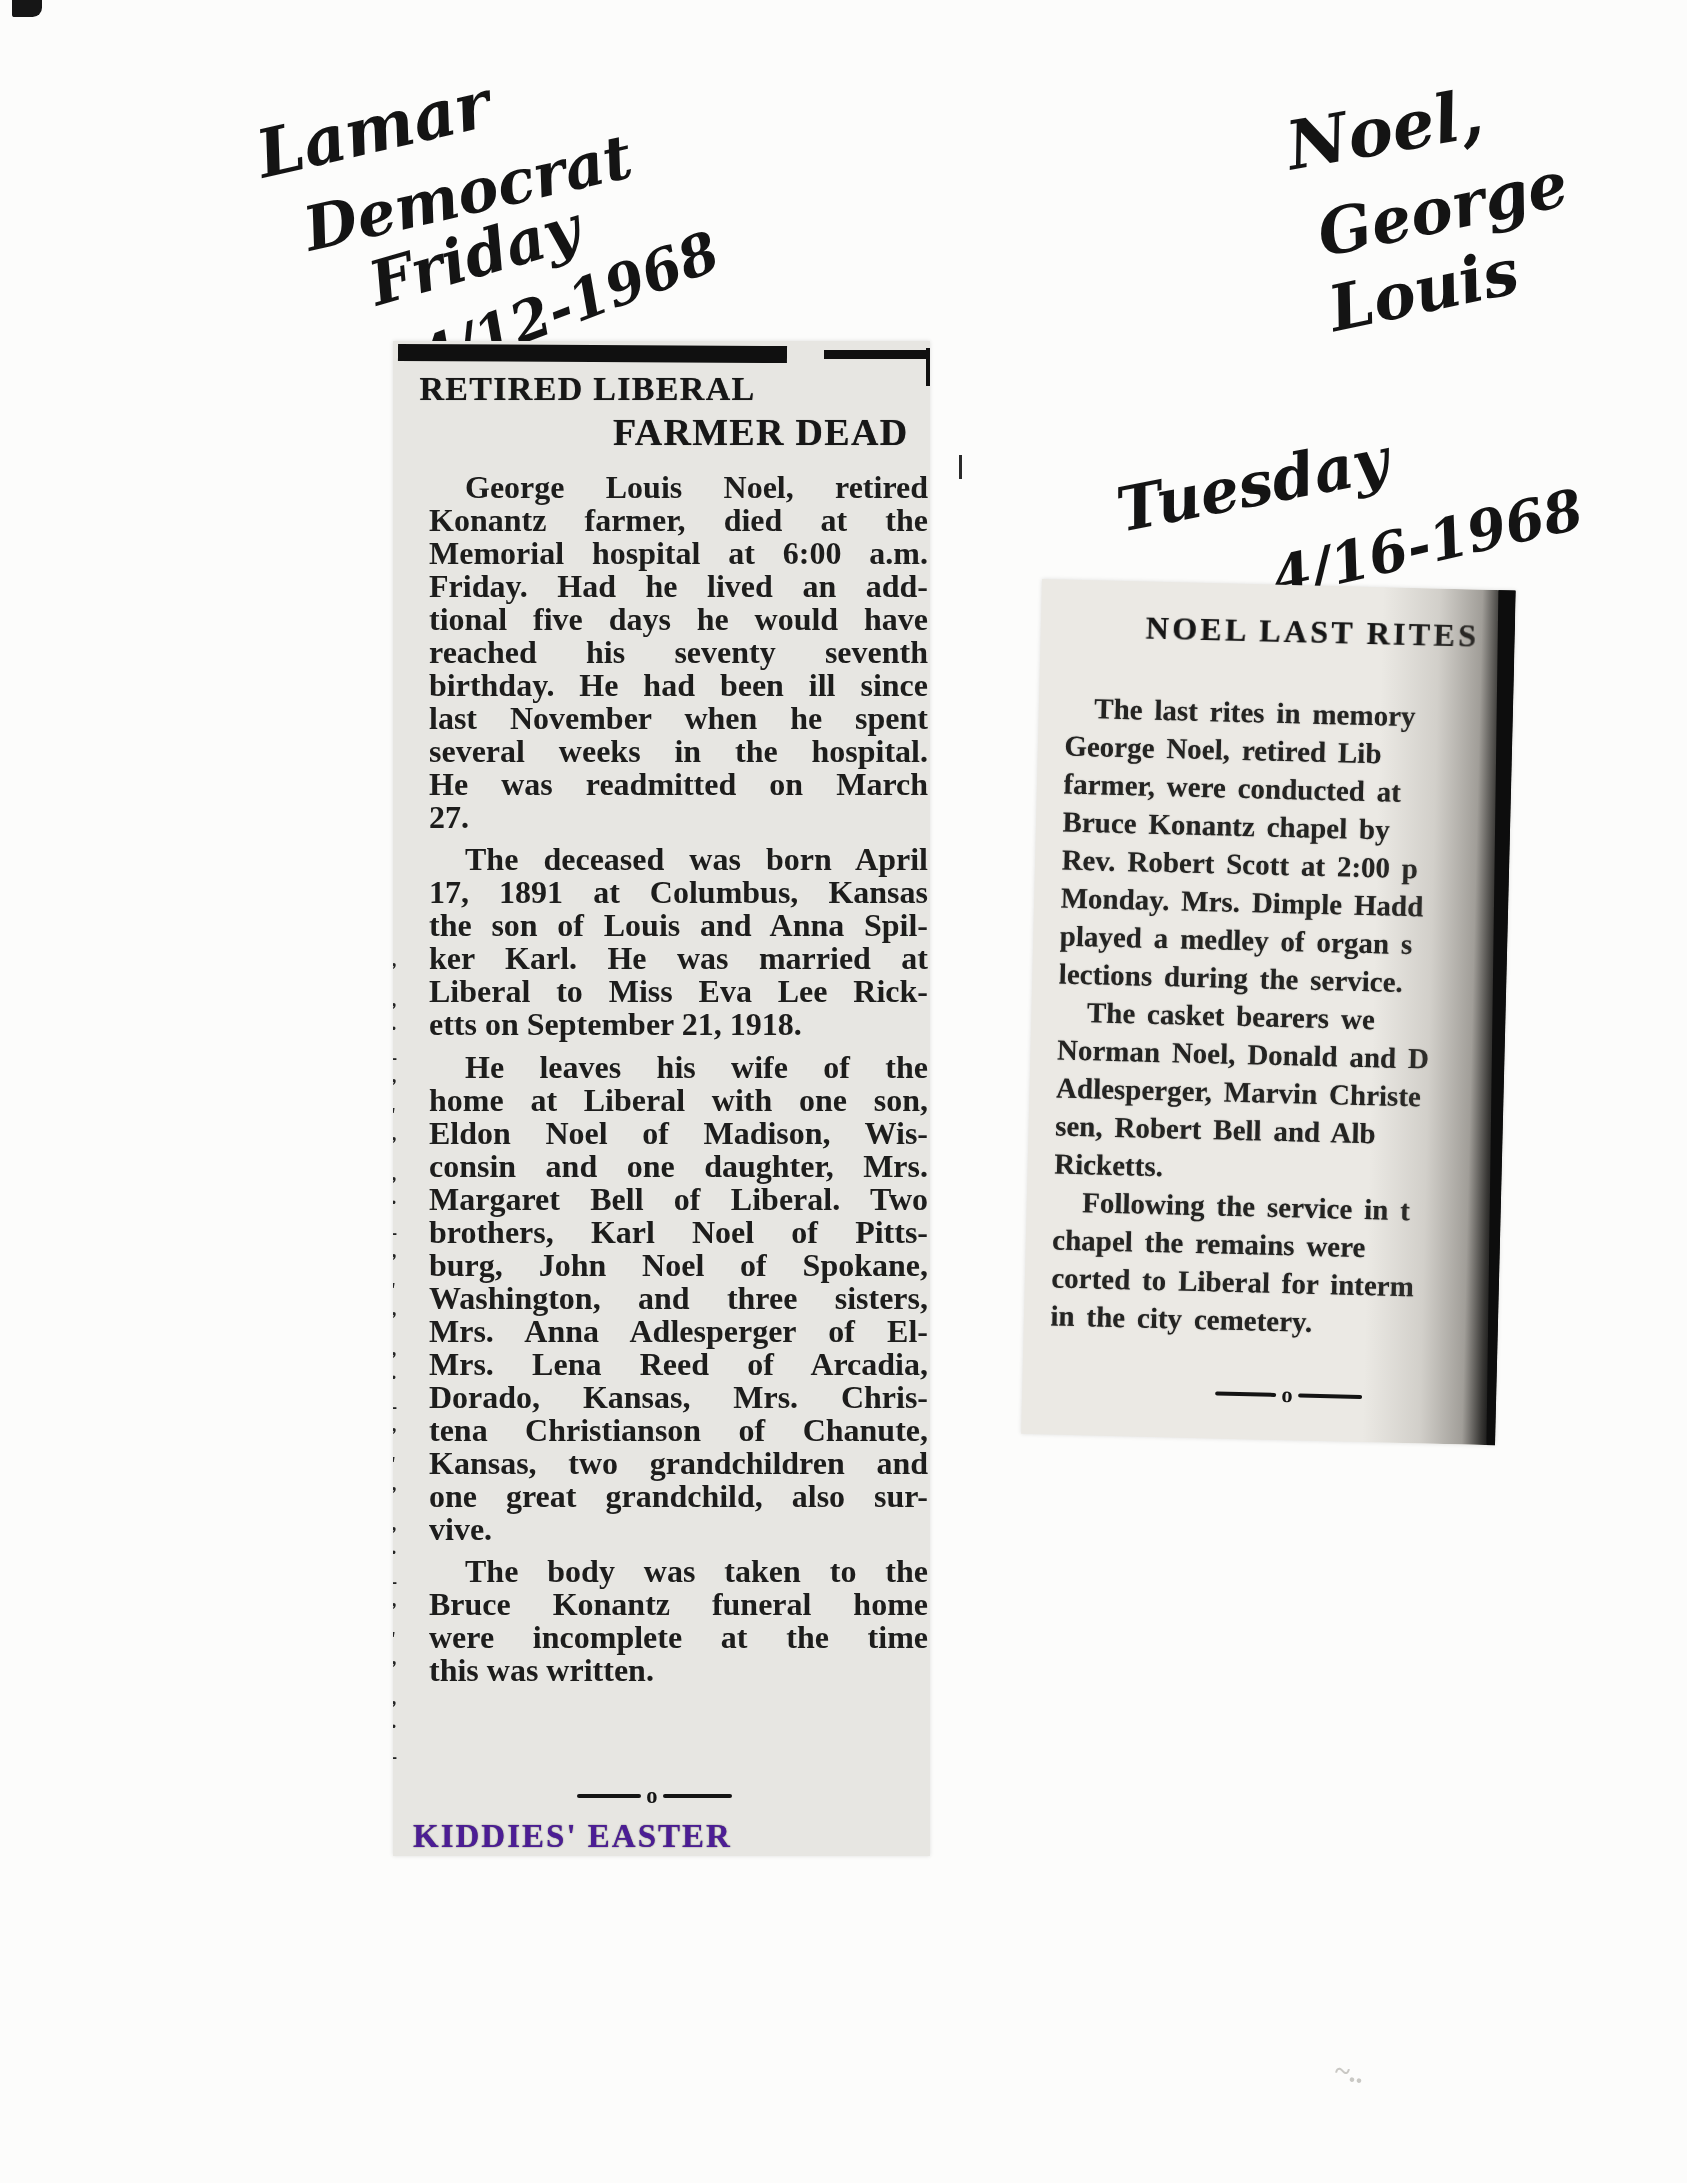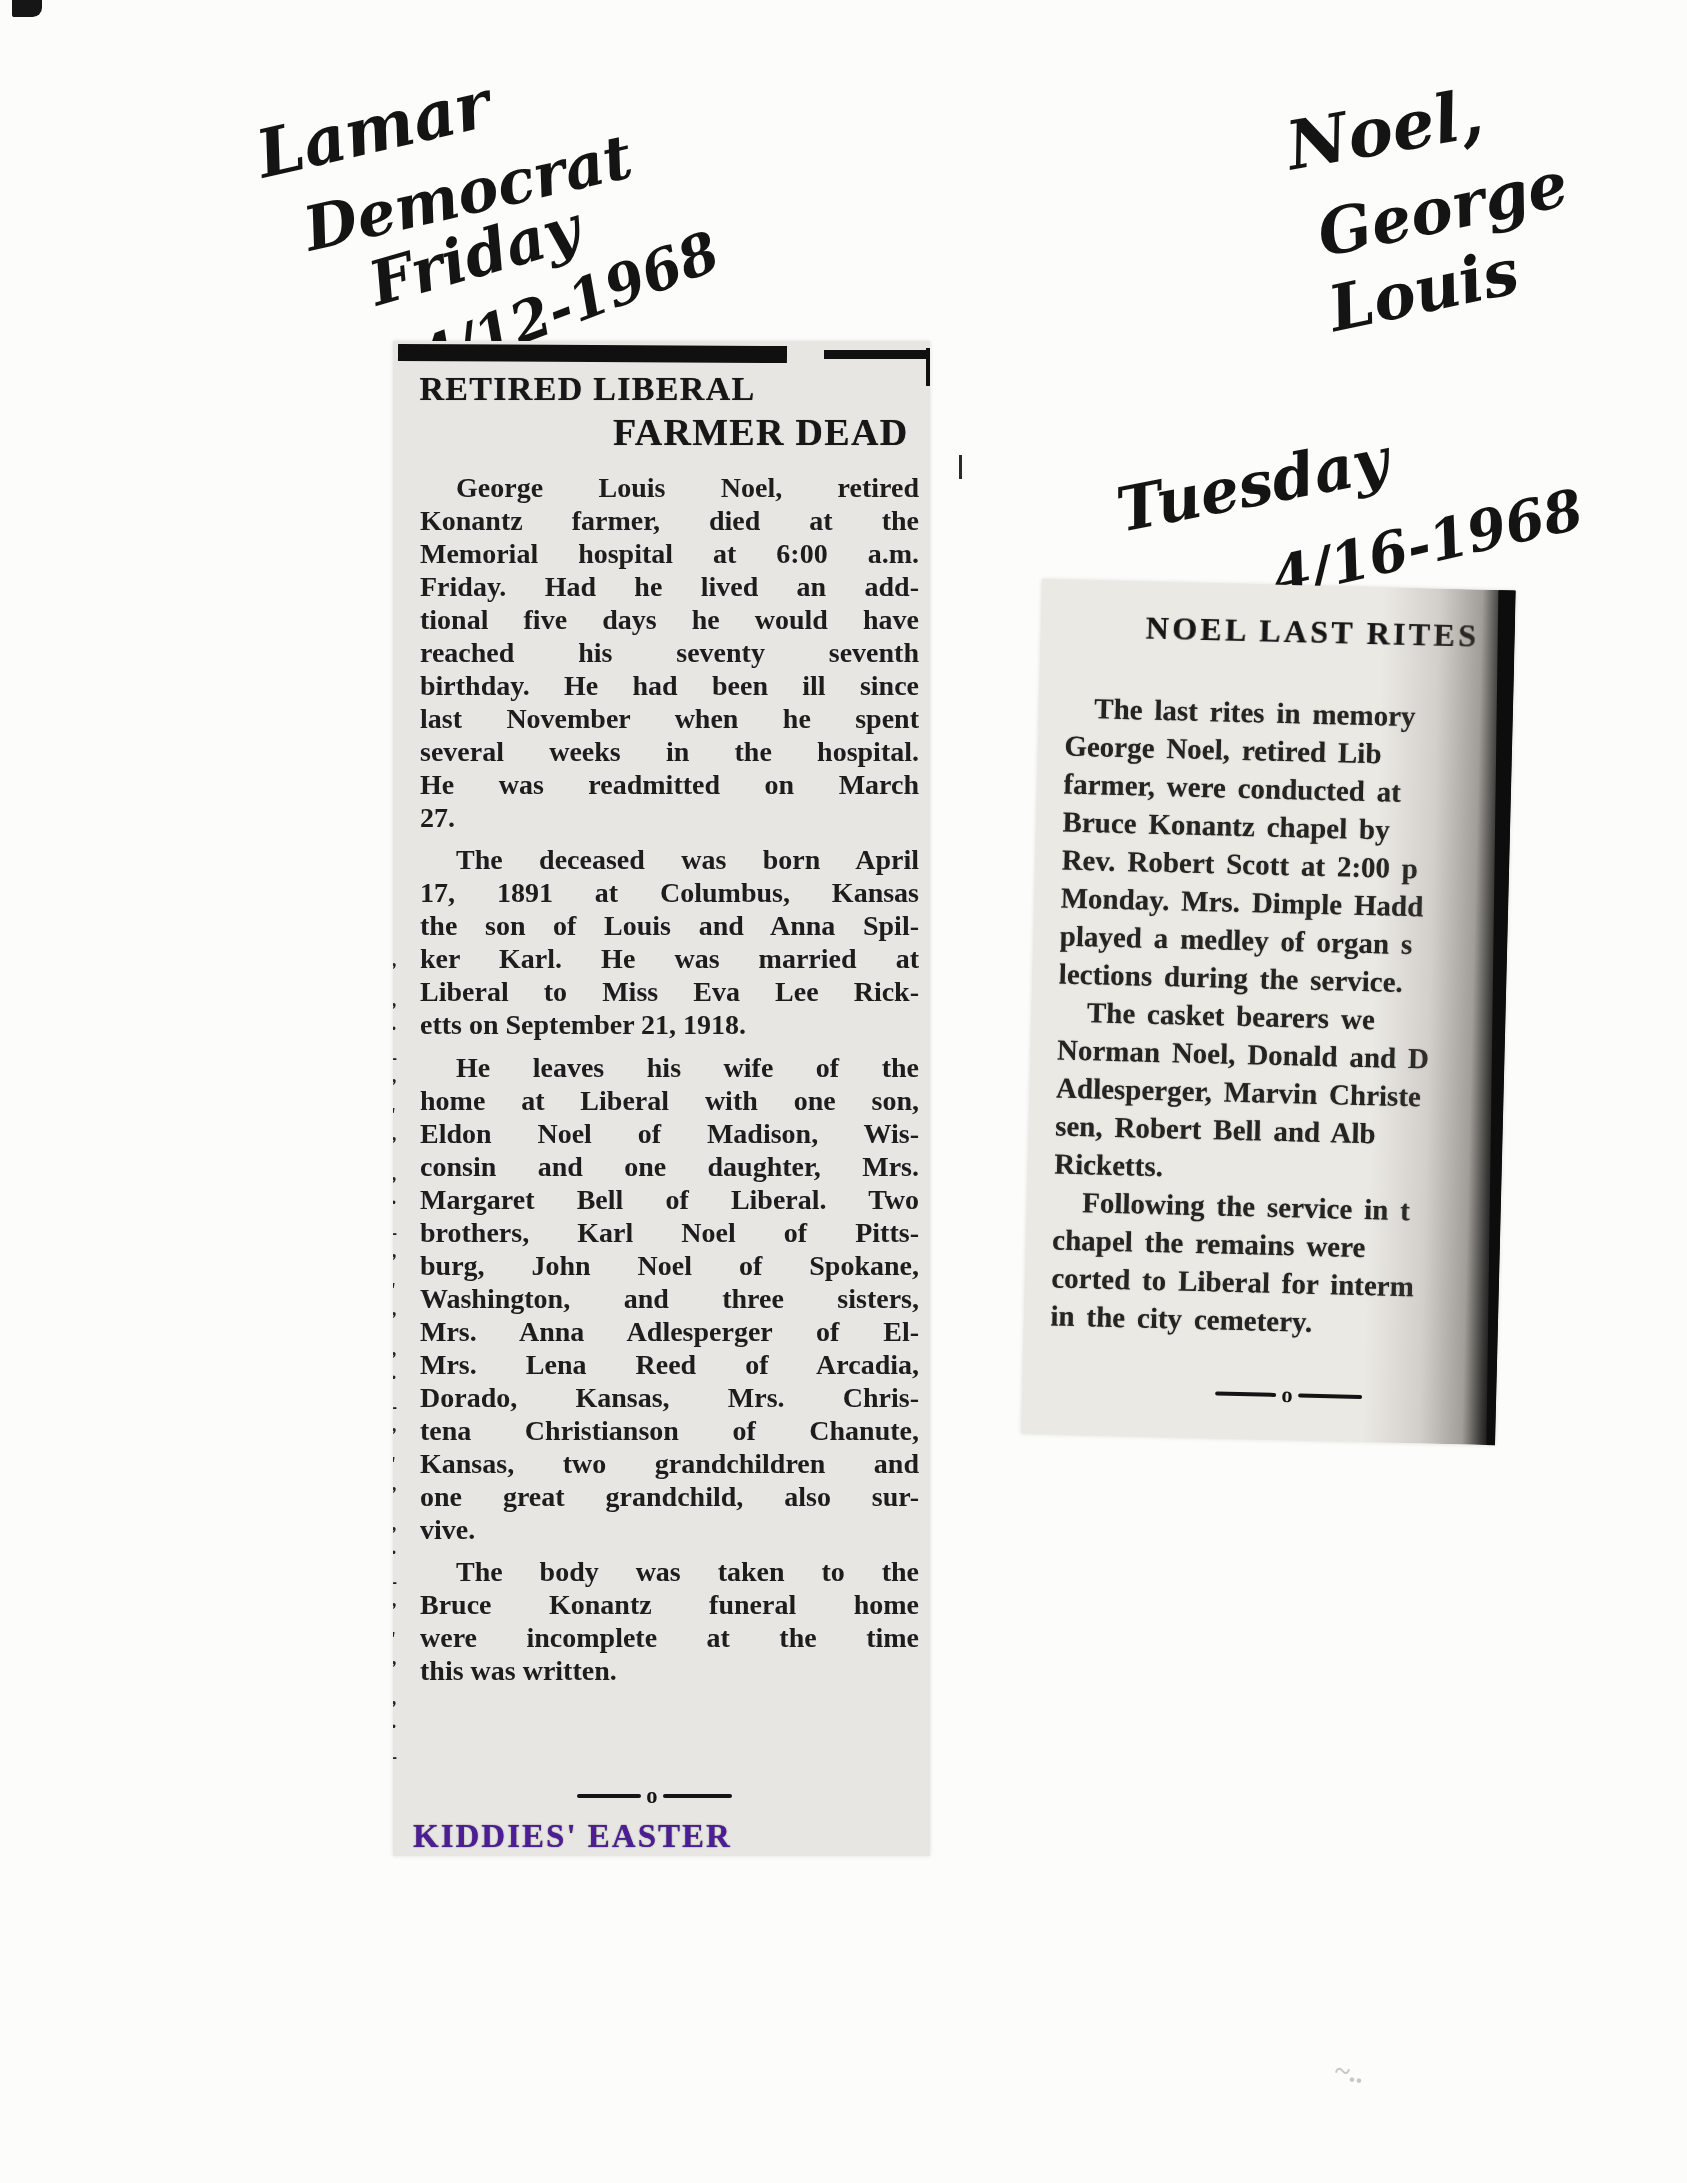--- a/index.html
+++ b/index.html
@@ -17,21 +17,21 @@
              box-shadow:0 0 4px rgba(0,0,0,0.12);overflow:hidden;}
   #clip-right{left:1042px;top:579px;width:474px;height:855px;background:#ebe9e4;
               transform:rotate(1.4deg);transform-origin:top left;
               box-shadow:0 0 4px rgba(0,0,0,0.12);overflow:hidden;}
 
   .bar{position:absolute;background:#101010;}
   .headline{position:absolute;font-weight:700;letter-spacing:1.3px;color:#171717;
             text-shadow:0 0 0.7px rgba(20,20,20,0.7);white-space:nowrap;}
 
   .article{position:absolute;font-weight:700;color:#1d1d1c;}
-  #left-article{left:27px;top:130px;width:499px;font-size:28px;line-height:33px;}
+  #left-article{left:36px;top:130px;width:499px;font-size:32px;line-height:33px;}
   .para{margin-bottom:9.3px;}
   .line{text-align:justify;text-align-last:justify;}
   .line.end{text-align-last:left;}
   .para .line.first{text-indent:36px;}
 
   #right-article{left:26.5px;top:109px;width:429px;font-size:29px;line-height:38px;
                  font-weight:700;color:#242422;text-shadow:0 0 1.3px rgba(40,40,40,0.45);}
   .rline{white-space:nowrap;overflow:hidden;word-spacing:4.6px;}
   .rline.indent{text-indent:29px;}
 

